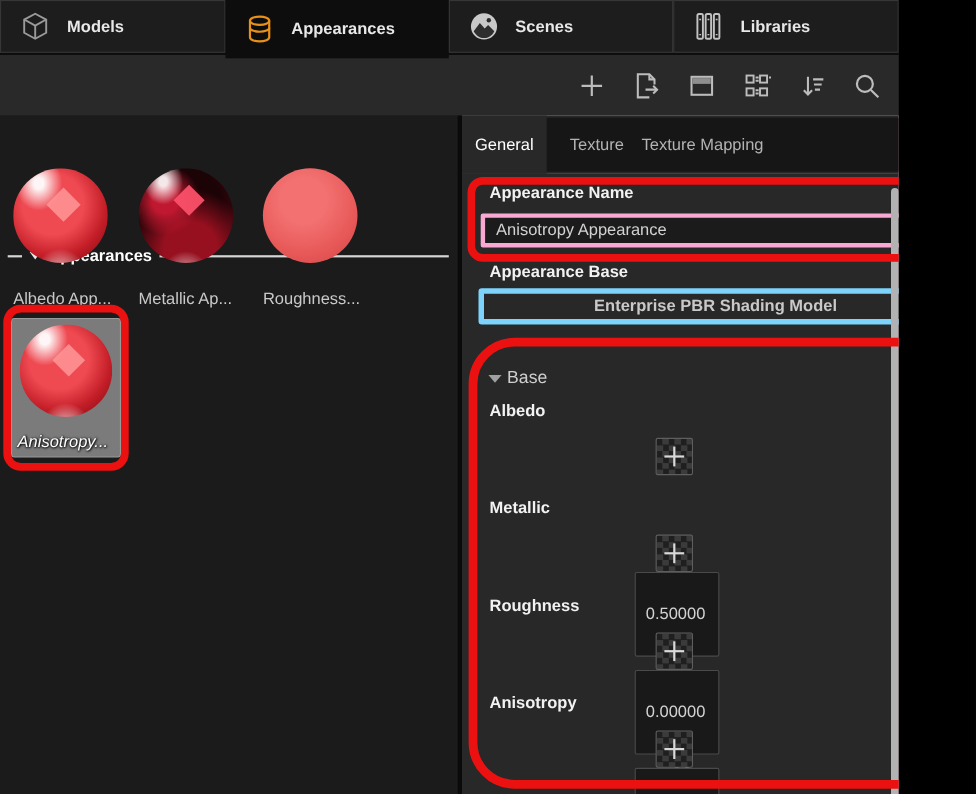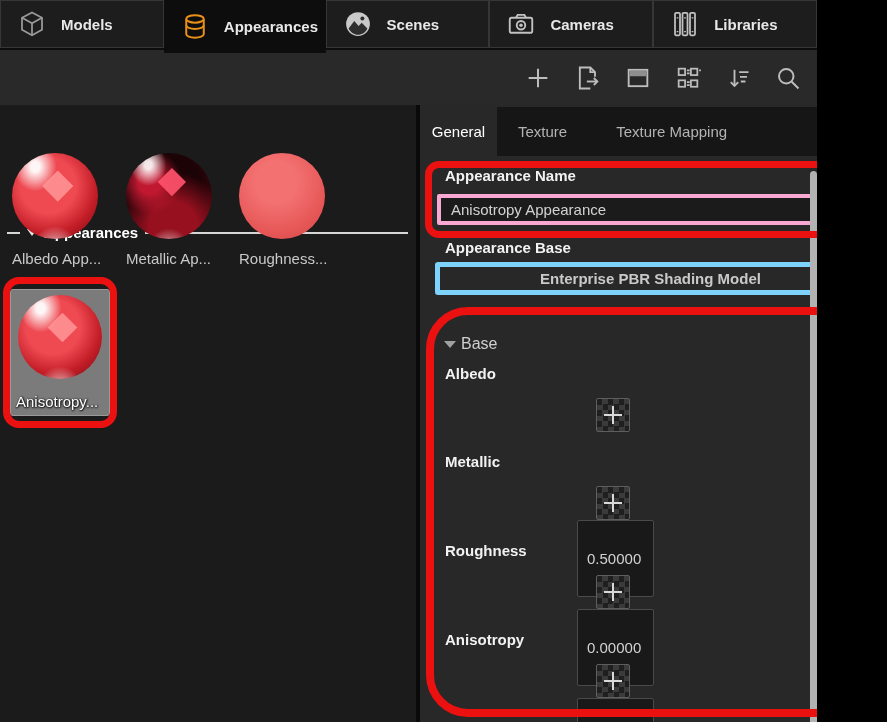--- a/index.html
+++ b/index.html
@@ -46,41 +46,41 @@
   .sphere-metallic{background:
      radial-gradient(ellipse at 26% 14%, rgba(255,255,255,.9) 0 4%, rgba(255,255,255,0) 20%),
      radial-gradient(circle at 50% 112%, rgba(255,255,255,.5) 0 6%, rgba(255,255,255,0) 20%),
      radial-gradient(circle at 28% 34%, #c01830 0 14%, rgba(0,0,0,0) 38%),
      radial-gradient(circle at 55% 85%, #96101f 0 28%, rgba(0,0,0,0) 62%),
      radial-gradient(circle at 45% 40%, #1c0306 0 52%, #43060f 82%, #160408 100%);}
   .sphere-metallic::after{content:"";position:absolute;left:42%;top:22%;width:23%;height:23%;
      background:rgba(250,80,105,.95);transform:rotate(45deg);}
   .sphere-matte{background:
      radial-gradient(circle at 43% 34%, #f37171 0 28%, #e65656 68%, #d04646 100%);}
-  .thumb-label{margin-top:11px;font-size:15px;color:#c9c9c9;white-space:nowrap;}
+  .thumb-label{margin-top:24px;font-size:15px;color:#c9c9c9;white-space:nowrap;}
 
   
   .sel-box{position:absolute;left:10px;top:184px;width:100px;height:127px;background:#7b7b7b;
            border:1px solid #9a9a9a;border-radius:3px;box-sizing:border-box;cursor:pointer;}
   .sel-box .sphere{width:84px;height:84px;margin:5px 0 0 7px;}
   .sel-label{position:absolute;left:5px;bottom:5px;font-size:15px;color:#ffffff;
-             text-shadow:0 1px 2px #000,1px 0 2px #000;white-space:nowrap;}
+             text-shadow:0 1px 2px #000,1px 0 2px #000;white-space:nowrap;font-style:italic;}
 
   
   .ann{position:absolute;border:7px solid #ec1111;pointer-events:none;z-index:6;box-sizing:border-box;}
   .ann-thumb{left:3px;top:172px;width:114px;height:151px;border-radius:16px;}
   .ann-name{left:5px;top:3px;width:453px;height:77px;border-radius:14px;}
   .ann-base{left:6px;top:149px;width:454px;height:410px;border-radius:42px;border-width:8px;}
 
   
   .rp-tabs{position:absolute;top:0;left:0;right:0;height:53px;background:#282828;}
   .rp-tab-general{position:absolute;left:0;top:0;width:77px;height:53px;display:flex;align-items:center;
                   justify-content:center;font-size:15px;color:#ffffff;background:#282828;cursor:pointer;}
   .rp-tabs-rest{position:absolute;left:77px;right:0;top:2px;height:49px;background:#161616;
-                display:flex;align-items:center;gap:49px;padding-left:21px;}
+                display:flex;align-items:center;gap:16px;padding-left:21px;}
   .rp-tab{font-size:15px;color:#b3b3b3;cursor:pointer;white-space:nowrap;}
 
   .rp-content{position:absolute;top:53px;left:0;right:0;bottom:0;background:#282828;}
 
   .field-label{position:absolute;left:13px;font-size:15px;font-weight:700;color:#f2f2f2;white-space:nowrap;padding-left:12px;}
   .text-input{position:absolute;left:17px;width:428px;height:31px;background:#1b1b1b;
               border:4px solid #f9a8d4;border-radius:2px;color:#d2d2d2;font-size:15px;
               font-family:"Liberation Sans",sans-serif;padding:0 0 0 10px;box-sizing:border-box;outline:none;}
   .dropdown{position:absolute;left:15px;width:431px;height:33px;background:#282828;
             border:5px solid #7dd3fc;border-radius:3px;display:flex;align-items:center;
@@ -147,31 +147,20 @@
         <svg width="30" height="30" viewBox="0 0 24 24">
           <circle cx="12" cy="12" r="9.5" fill="#c9c9c9"></circle>
           <path d="M4.5 15.5 9 9.5l3.5 4 2.5-2.5 4.5 4.5c-1.5 3.2-4.2 5-7.5 5-3.2 0-5.9-1.9-7.5-5z" fill="#2e2e2e"></path>
           <circle cx="15.5" cy="7.5" r="1.6" fill="#2e2e2e"></circle>
         </svg>
       </span>
       <span class="tlabel">Scenes</span>
     </div>
     <div class="top-tab inactive">
       <span class="ticon">
-        <svg width="30" height="30" viewBox="0 0 24 24" fill="none" stroke="#c2c2c2" stroke-width="1.5">
-          <rect x="3" y="7" width="18" height="12" rx="1.5"></rect>
-          <path d="M8 7l1.3-2.3h5.4L16 7"></path>
-          <circle cx="12" cy="13" r="3.4"></circle>
-            <circle cx="12" cy="13" r="1.4" fill="#c2c2c2" stroke="none"></circle>
-        </svg>
-      </span>
-      <span class="tlabel">Cameras</span>
-    </div>
-    <div class="top-tab inactive">
-      <span class="ticon">
         <svg width="30" height="30" viewBox="0 0 24 24" fill="none" stroke="#c2c2c2" stroke-width="1.4">
           <rect x="4" y="3" width="4" height="18" rx="1"></rect>
             <rect x="10" y="3" width="4" height="18" rx="1"></rect>
           <rect x="16" y="3" width="4" height="18" rx="1"></rect>
           <path d="M6 6.5v1M6 17.5v1M12 6.5v1M12 17.5v1M18 6.5v1M18 17.5v1"></path>
         </svg>
       </span>
       <span class="tlabel">Libraries</span>
     </div>
   </div>

